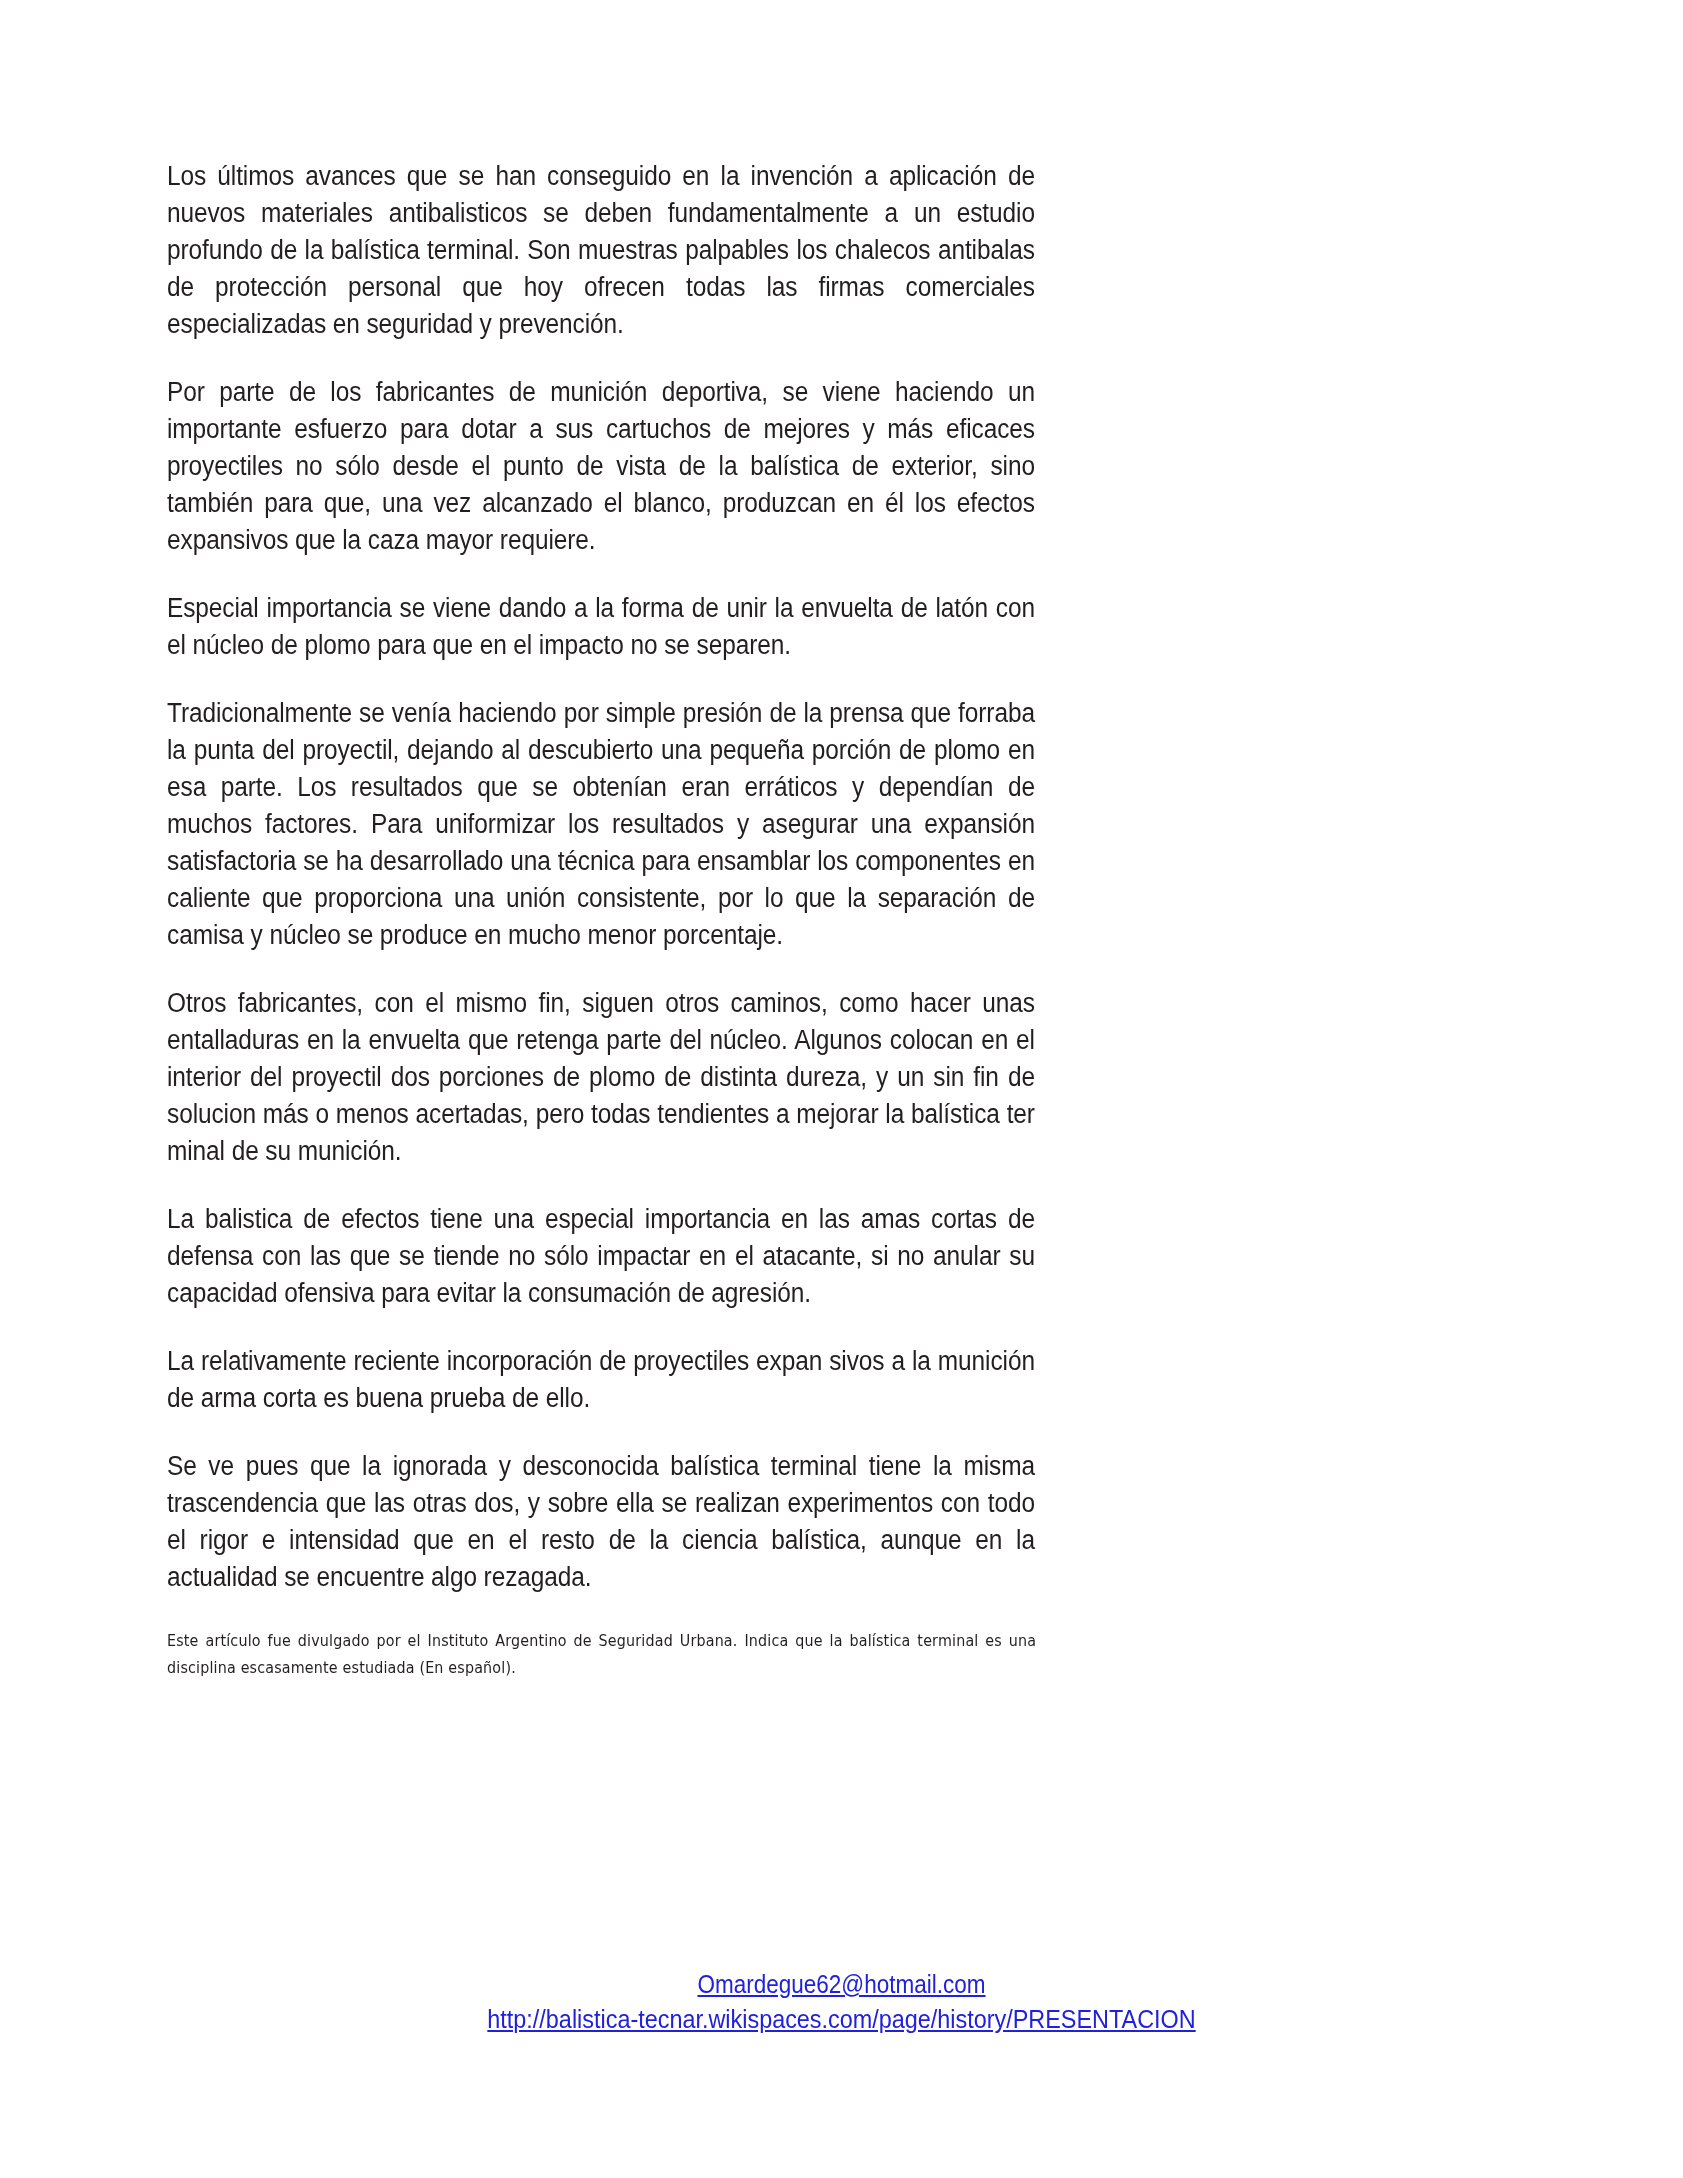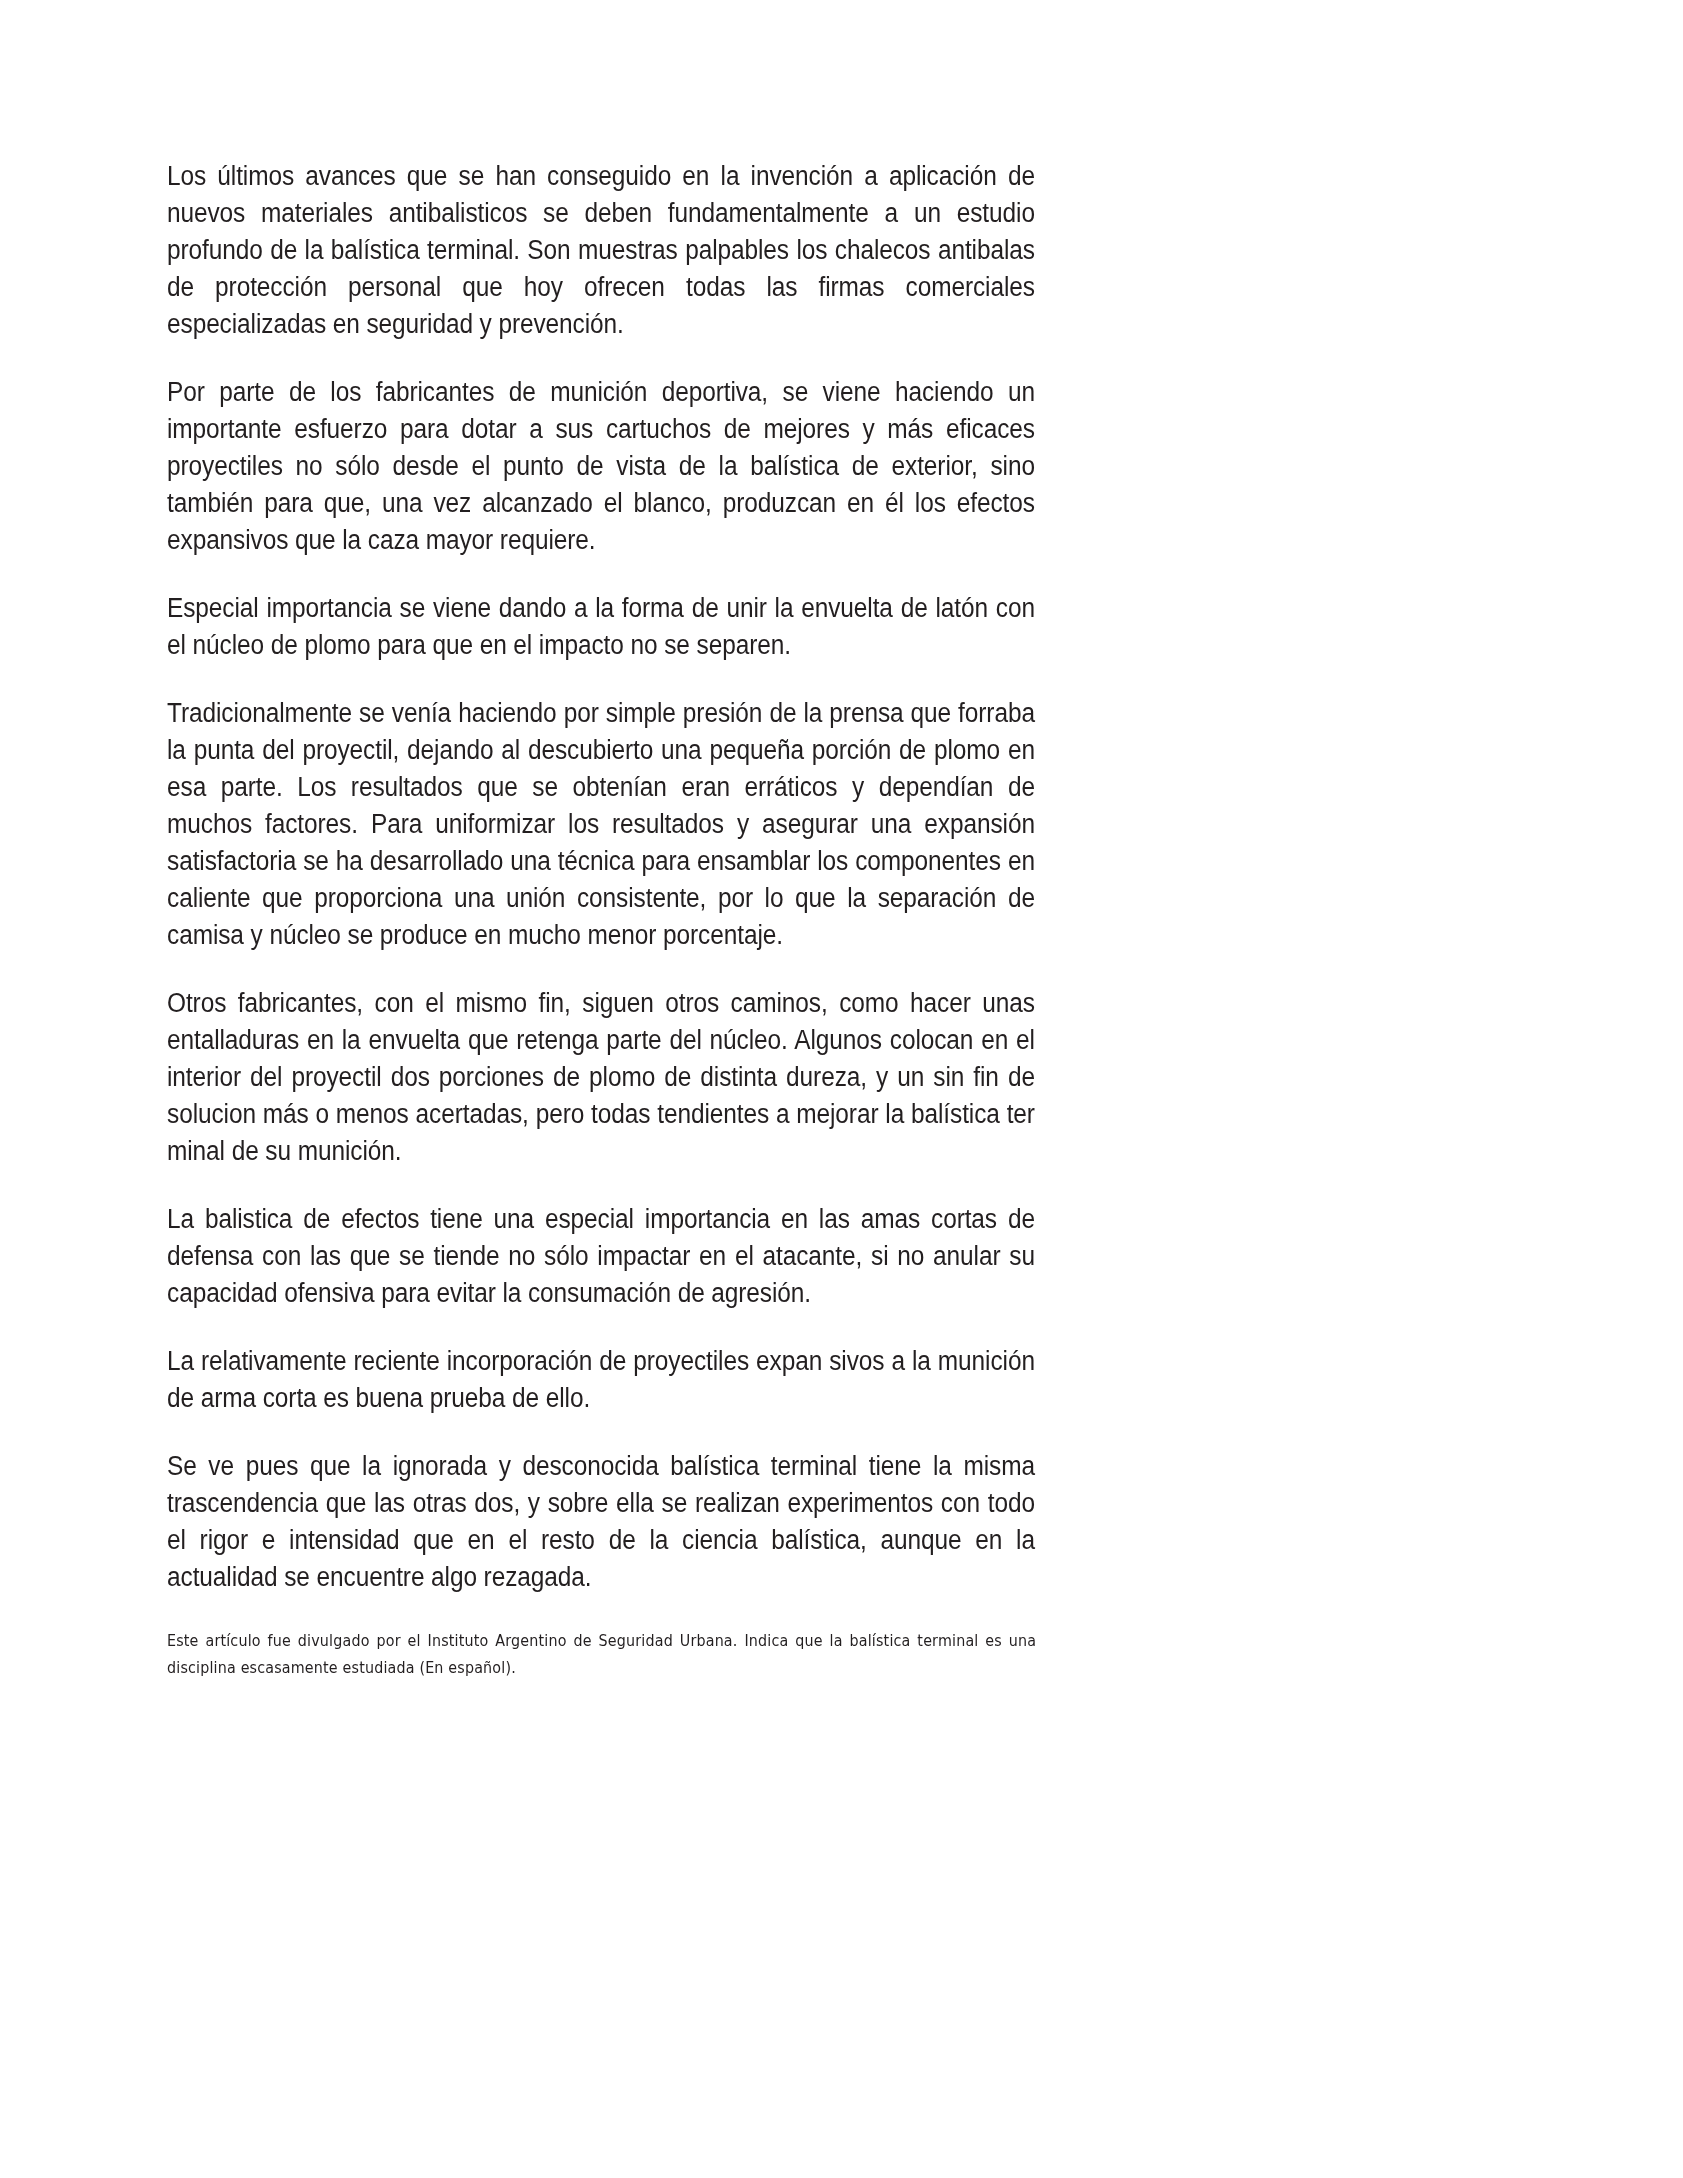--- a/index.html
+++ b/index.html
@@ -121,15 +121,19 @@
     <p class="para">Otros fabricantes, con el mismo fin, siguen otros caminos, como hacer unas entalladuras en la envuelta que retenga parte del núcleo. Algunos colocan en el interior del proyectil dos porciones de plomo de distinta dureza, y un sin fin de solucion más o menos acertadas, pero todas tendientes a mejorar la balística ter minal de su munición.</p>
     <p class="para">La balistica de efectos tiene una especial importancia en las amas cortas de defensa con las que se tiende no sólo impactar en el atacante, si no anular su capacidad ofensiva para evitar la consumación de agresión.</p>
     <p class="para">La relativamente reciente incorporación de proyectiles expan sivos a la munición de arma corta es buena prueba de ello.</p>
     <p class="para">Se ve pues que la ignorada y desconocida balística terminal tiene la misma trascendencia que las otras dos, y sobre ella se realizan experimentos con todo el rigor e intensidad que en el resto de la ciencia balística, aunque en la actualidad se encuentre algo rezagada.</p>
 
     <p class="footnote">Este artículo fue divulgado por el Instituto Argentino de Seguridad Urbana. Indica que la balística terminal es una disciplina escasamente estudiada (En español).</p>
 
 
   </div>
 
+  <div class="footer">
+    <span class="footer-line email">Omardegue62@hotmail.com</span>
+    <span class="footer-line wiki">http://balistica-tecnar.wikispaces.com/page/history/PRESENTACION</span>
+  </div>
 
 </div>
 
 
 </body></html>

